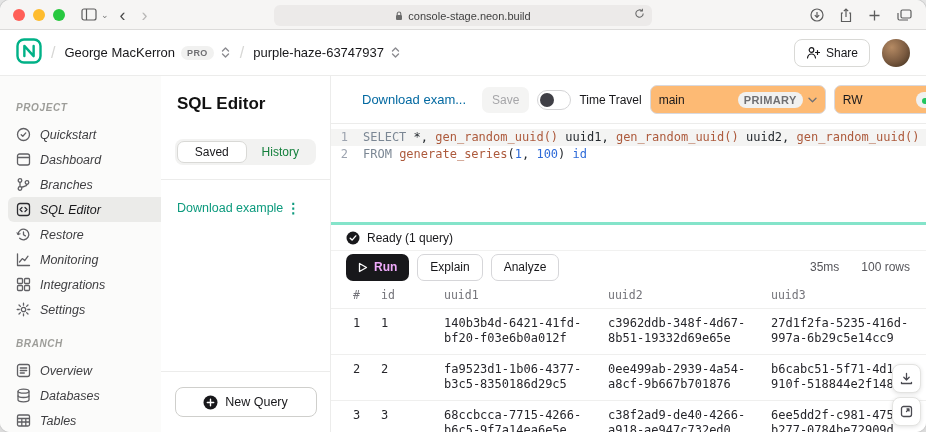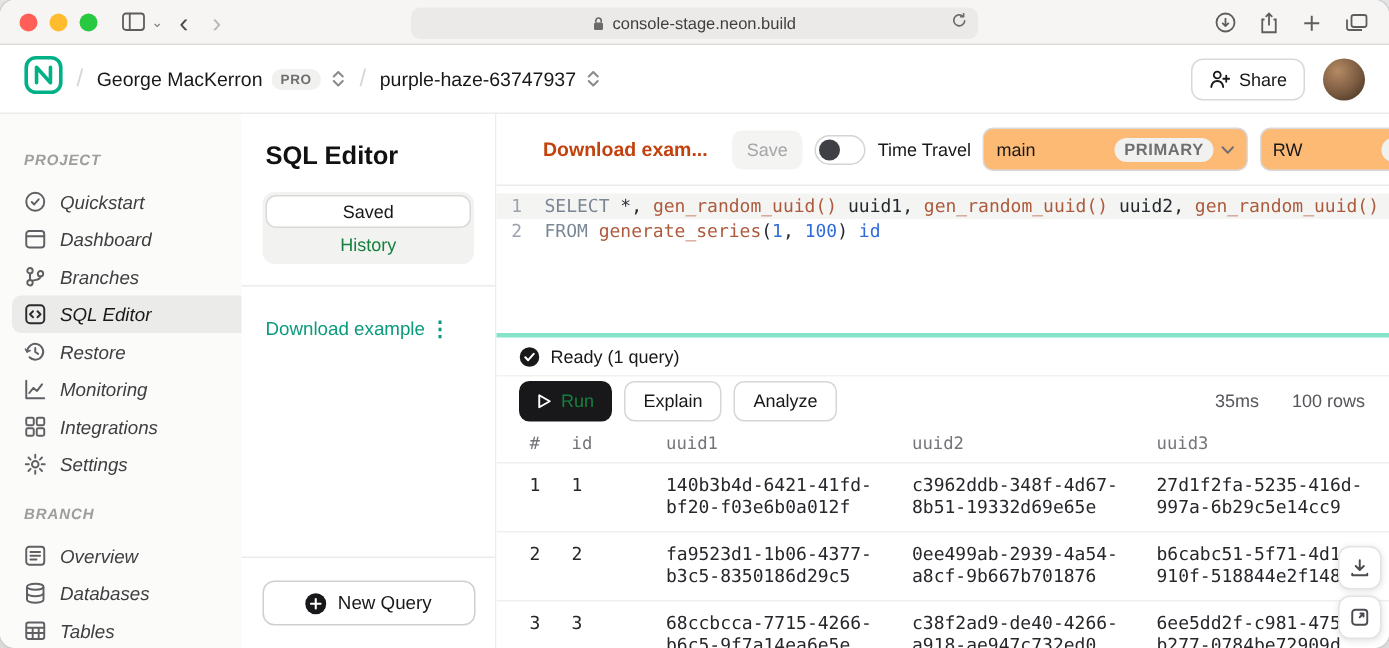--- a/index.html
+++ b/index.html
@@ -48,39 +48,39 @@
   .sb-item { display:flex; align-items:center; gap:9px; height:25px; margin:0 8px; padding:0 8px;
              border-radius:6px; font-size:12.5px; color:#3f3f42; cursor:pointer; white-space:nowrap; }
   .sb-item.active { background:#ebebe9; color:#18181b; font-weight:500; }
   .sb-item .icn { width:15px; height:15px; flex:none; display:flex; }
   .sb-gap { height:16px; }
 
   
   .panel { position:absolute; top:76px; bottom:0; left:161px; width:170px; background:#fff;
            border-right:1px solid #ececeb; }
   .panel-title { font-size:17px; font-weight:700; color:#111; padding:18px 16px 14px; }
-  .seg { margin:0 14px; background:#f2f2f1; border-radius:8px; display:flex; padding:2px;flex-direction:column; }
+  .seg { margin:11px 14px; background:#f2f2f1; border-radius:8px; display:flex; padding:2px; }
   .seg-item { flex:1; text-align:center; font-size:12px; color:#15803d; padding:4px 0; border-radius:7px; cursor:pointer; }
   .seg-item.active { background:#fff; border:1px solid #d9d9d6; color:#18181b; font-weight:500; padding:3px 0; }
   .panel-divider { border-bottom:1px solid #ececeb; margin-top:14px; }
   .query-item { display:flex; align-items:center; 
                 margin-top:13px; padding:7px 14px 7px 16px; font-size:12.5px; color:#0c9a7d; cursor:pointer; }
   .kebab { color:#0c9a7d; font-size:14px; font-weight:700; padding:0 3px; cursor:pointer; }
   .panel-bottom { position:absolute; bottom:0; left:0; right:0; height:61px; border-top:1px solid #ececeb;
                   display:flex; align-items:center; justify-content:center; }
   .new-query { display:flex; align-items:center; gap:7px; width:142px; height:30px; justify-content:center;
                border:1px solid #cfcfcc; border-radius:8px; background:#fff; font-size:12.5px;
                font-weight:500; color:#18181b; cursor:pointer; }
 
   
   .main { position:absolute; top:76px; bottom:0; left:331px; right:0; background:#fff;
           display:flex; flex-direction:column; }
   .m-toolbar { height:48px; flex:none; border-bottom:1px solid #ececeb; display:flex; align-items:center;
                padding:0 13px 0 15px; gap:8px; }
-  .q-title { font-size:13px; font-weight:700; color:#c2410c; white-space:nowrap;padding-left:16px; }
+  .q-title { font-size:13px; font-weight:400; color:#0369a1; white-space:nowrap;padding-left:16px; }
   .save-btn { margin-left:8px; height:26px; padding:0 10px; background:#f4f4f3; color:#a6a6a9;
               border:none; border-radius:7px; font-size:12px; font-weight:500; }
   .m-toolbar-right { margin-left:auto; display:flex; align-items:center; gap:8px; }
   .toggle { width:34px; height:20px; border:1px solid #d4d4d6; border-radius:999px; background:#fff;
             position:relative; cursor:pointer; flex:none; }
   .toggle .knob { position:absolute; left:2px; top:2px; width:14px; height:14px; border-radius:50%; background:#3f3f46; }
   .tt-label { font-size:12px; color:#18181b; white-space:nowrap; }
   .dd { display:flex; align-items:center; gap:5px; height:29px; padding:0 8px; border:1px solid #d9d9de;
         border-radius:7px; background:#fdba74; font-size:12px; color:#18181b; font-weight:500; cursor:pointer; white-space:nowrap; }
   .dd .badge { font-size:11px;margin-left:48px; }
@@ -95,21 +95,21 @@
   .ecode { white-space:pre; padding-left:8px; color:#24292e; }
   .tok-kw{color:#7b8794} .tok-fn{color:#ad5a3c} .tok-id{color:#24292e; font-weight:500}
   .tok-num{color:#2f6bd8} .tok-var{color:#2f6bd8} .tok-pl{color:#24292e}
 
   .resize-bar { height:3px; flex:none; background:#84e4ca; cursor:row-resize; }
 
   .status-row { height:26px; flex:none; display:flex; align-items:center; gap:7px; padding-left:15px;
                 border-bottom:1px solid #f1f1f0; font-size:12px; color:#18181b; }
   .actions-row { height:32px; flex:none; display:flex; align-items:center; gap:8px; padding:0 16px 0 15px; }
   .run-btn { display:flex; align-items:center; gap:6px; height:27px; padding:0 12px; background:#18181b;
-             color:#15803d; border:none; border-radius:7px; font-size:12px; font-weight:400; cursor:pointer; }
+             color:#f0abfc; border:none; border-radius:7px; font-size:12px; font-weight:700; cursor:pointer; }
   .ghost-btn { height:27px; padding:0 12px; background:#fff; border:1px solid #d6d6d9; border-radius:7px;
                font-size:12px; color:#18181b; font-weight:500; cursor:pointer; }
   .metrics { margin-left:auto; display:flex; gap:22px; font-size:12px; color:#55555a; }
 
   
   .rtable { flex:1; overflow:hidden; font-family:"DejaVu Sans Mono", monospace; }
   .trow { display:grid; grid-template-columns:50px 63px 164px 163px 1fr; border-bottom:1px solid #efefee; }
   .trow.head { height:26px; align-items:center; color:#74747a; font-size:11.5px; }
   .trow.body { height:46px; font-size:12px; color:#26262b; }
   .tcell { padding-top:7px; line-height:15px; }

